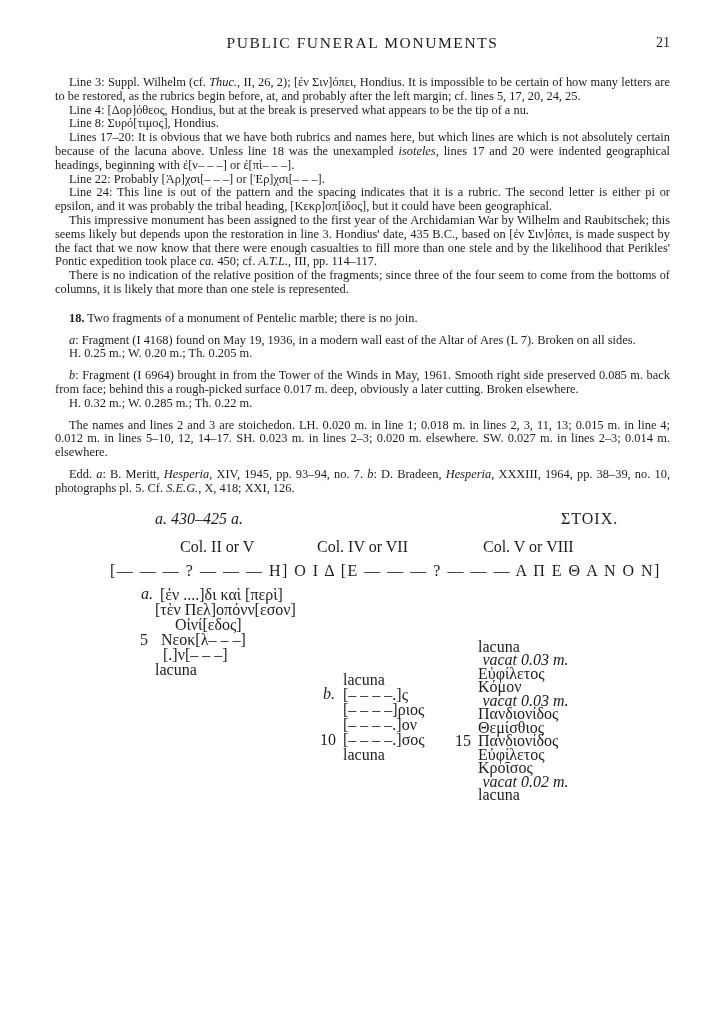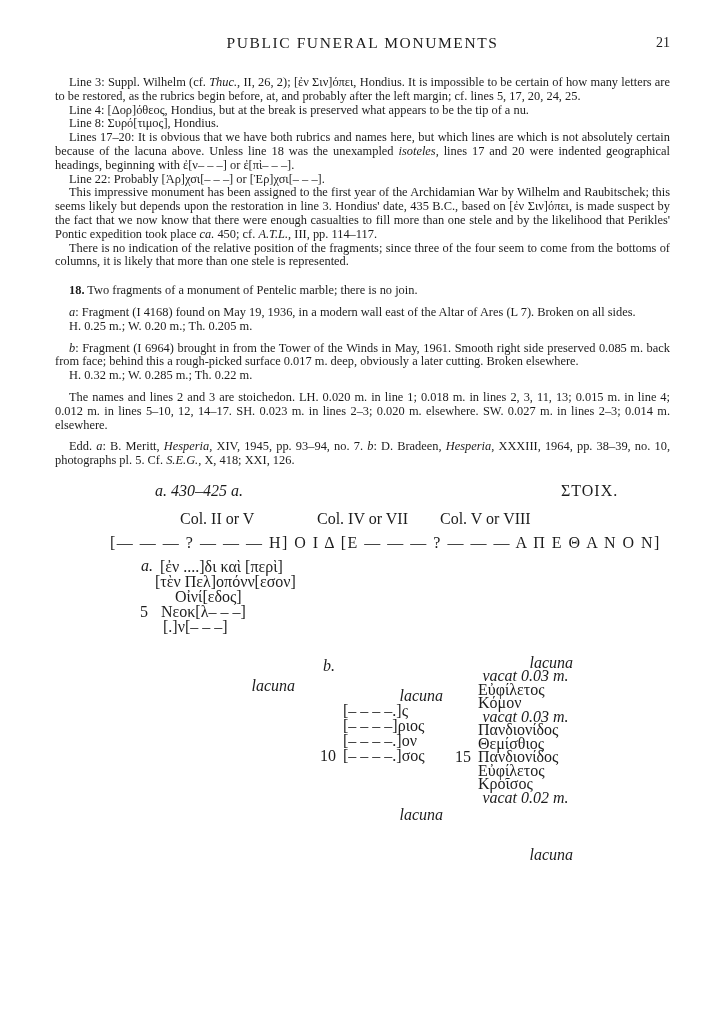--- a/index.html
+++ b/index.html
@@ -20,50 +20,51 @@
   .it{font-style:italic;}
   .bd{font-weight:bold;}
   
   .insc{position:relative;height:312px;margin-top:14px;font-size:16px;line-height:14px;}
   .insc .abs{position:absolute;}
   .date-label{left:100px;top:2px;font-style:italic;}
   .stoich-label{left:506px;top:2px;letter-spacing:1px;}
   .colhead{top:30px;}
   .colhead.c1{left:125px;width:105px;}
   .colhead.c2{left:262px;width:120px;}
-  .colhead.c3{left:385px;width:120px;}
+  .colhead.c3{left:428px;width:120px;}
   .line1{left:55px;top:54px;letter-spacing:1.5px;white-space:nowrap;}
   .frag-label{font-style:italic;}
   .label-a{left:86px;top:77px;}
   .label-b{left:268px;top:177px;}
   .col{position:absolute;}
   .col-a{left:100px;top:77px;width:140px;line-height:15px;}
   .col-b{left:288px;top:162px;width:100px;line-height:15px;}
   .col-c{left:423px;top:130px;width:95px;line-height:13.5px;}
   .insc-line{position:relative;white-space:nowrap;}
-  .insc-line.lacuna{font-style:italic;text-align:right;margin-top:44px;}
+  .insc-line.lacuna{text-align:left;}
   .insc-line.vacat{font-style:italic;text-align:center;}
   .line-num{position:absolute;right:100%;margin-right:7px;font-style:normal;}
 </style>
 </head>
 <body>
 
 <div class="page">
 
   <div class="header">
     <div class="title">PUBLIC FUNERAL MONUMENTS</div>
     <div class="pageno">21</div>
   </div>
 
   <div>
       <p class="para"><span>Line 3: Suppl. Wilhelm (cf. </span><span class="it">Thuc.</span><span>, II, 26, 2); [ἐν Σιν]όπει, Hondius. It is impossible to be certain of how many letters are to be restored, as the rubrics begin before, at, and probably after the left margin; cf. lines 5, 17, 20, 24, 25.</span></p>
       <p class="para"><span>Line 4: [Δορ]όθεος, Hondius, but at the break is preserved what appears to be the tip of a nu.</span></p>
       <p class="para"><span>Line 8: Συρό[τιμος], Hondius.</span></p>
       <p class="para"><span>Lines 17–20: It is obvious that we have both rubrics and names here, but which lines are which is not absolutely certain because of the lacuna above. Unless line 18 was the unexampled </span><span class="it">isoteles</span><span>, lines 17 and 20 were indented geographical headings, beginning with ἐ[ν– – –] or ἐ[πὶ– – –].</span></p>
       <p class="para"><span>Line 22: Probably [Ἀρ]χσι[– – –] or [Ἐρ]χσι[– – –].</span></p>
+      <p class="para"><span>Line 24: This line is out of the pattern and the spacing indicates that it is a rubric. The second letter is either pi or epsilon, and it was probably the tribal heading, [Κεκρ]οπ[ίδος], but it could have been geographical.</span></p>
       <p class="para"><span>This impressive monument has been assigned to the first year of the Archidamian War by Wilhelm and Raubitschek; this seems likely but depends upon the restoration in line 3. Hondius' date, 435 B.C., based on [ἐν Σιν]όπει, is made suspect by the fact that we now know that there were enough casualties to fill more than one stele and by the likelihood that Perikles' Pontic expedition took place </span><span class="it">ca.</span><span> 450; cf. </span><span class="it">A.T.L.</span><span>, III, pp. 114–117.</span></p>
       <p class="para"><span>There is no indication of the relative position of the fragments; since three of the four seem to come from the bottoms of columns, it is likely that more than one stele is represented.</span></p>
       <p class="para gap-lg"><span class="bd">18.</span><span>  Two fragments of a monument of Pentelic marble; there is no join.</span></p>
       <p class="para gap"><span class="it">a</span><span>: Fragment (I 4168) found on May 19, 1936, in a modern wall east of the Altar of Ares (L 7). Broken on all sides.</span></p>
       <p class="para"><span>H. 0.25 m.; W. 0.20 m.; Th. 0.205 m.</span></p>
       <p class="para gap"><span class="it">b</span><span>: Fragment (I 6964) brought in from the Tower of the Winds in May, 1961. Smooth right side preserved 0.085 m. back from face; behind this a rough-picked surface 0.017 m. deep, obviously a later cutting. Broken elsewhere.</span></p>
       <p class="para"><span>H. 0.32 m.; W. 0.285 m.; Th. 0.22 m.</span></p>
       <p class="para gap"><span>The names and lines 2 and 3 are stoichedon. LH. 0.020 m. in line 1; 0.018 m. in lines 2, 3, 11, 13; 0.015 m. in line 4; 0.012 m. in lines 5–10, 12, 14–17. SH. 0.023 m. in lines 2–3; 0.020 m. elsewhere. SW. 0.027 m. in lines 2–3; 0.014 m. elsewhere.</span></p>
       <p class="para gap"><span>Edd. </span><span class="it">a</span><span>: B. Meritt, </span><span class="it">Hesperia</span><span>, XIV, 1945, pp. 93–94, no. 7. </span><span class="it">b</span><span>: D. Bradeen, </span><span class="it">Hesperia</span><span>, XXXIII, 1964, pp. 38–39, no. 10, photographs pl. 5. Cf. </span><span class="it">S.E.G.</span><span>, X, 418; XXI, 126.</span></p>
     </div>

